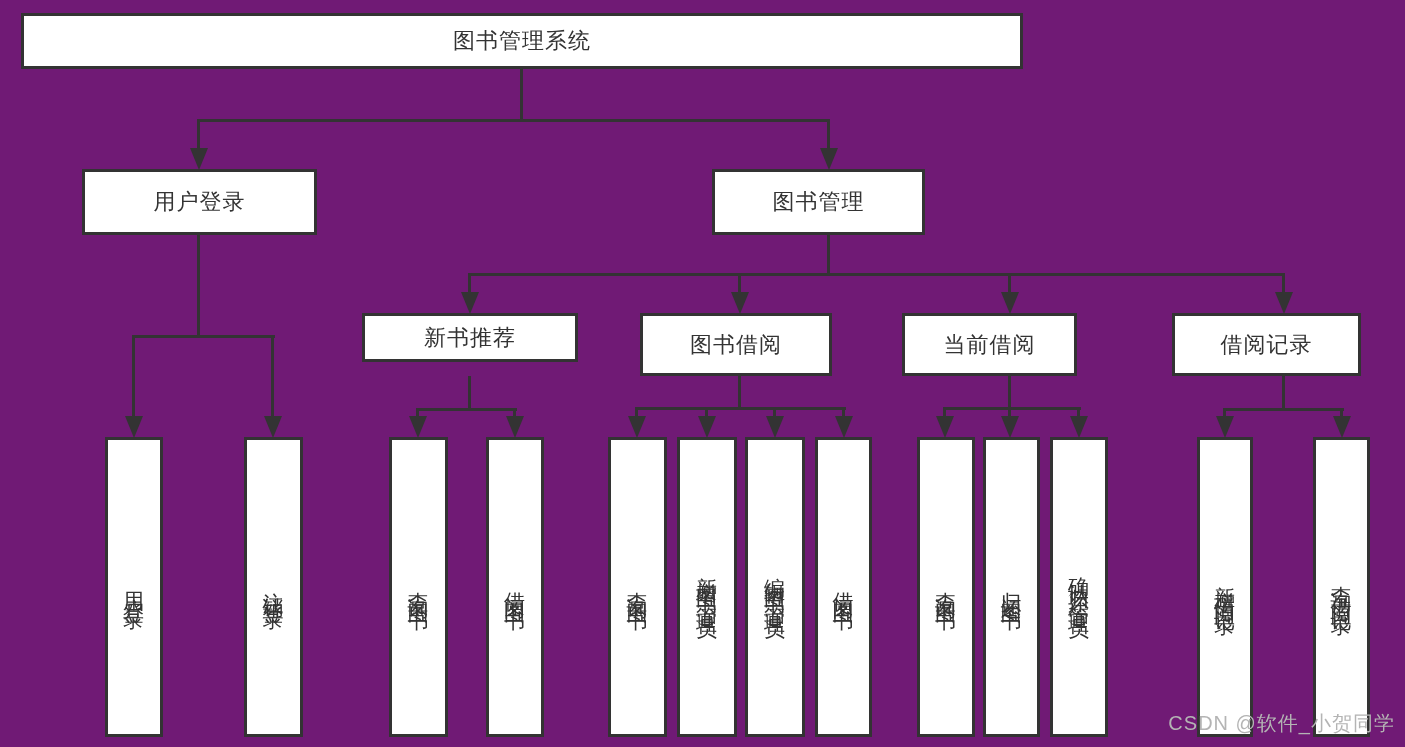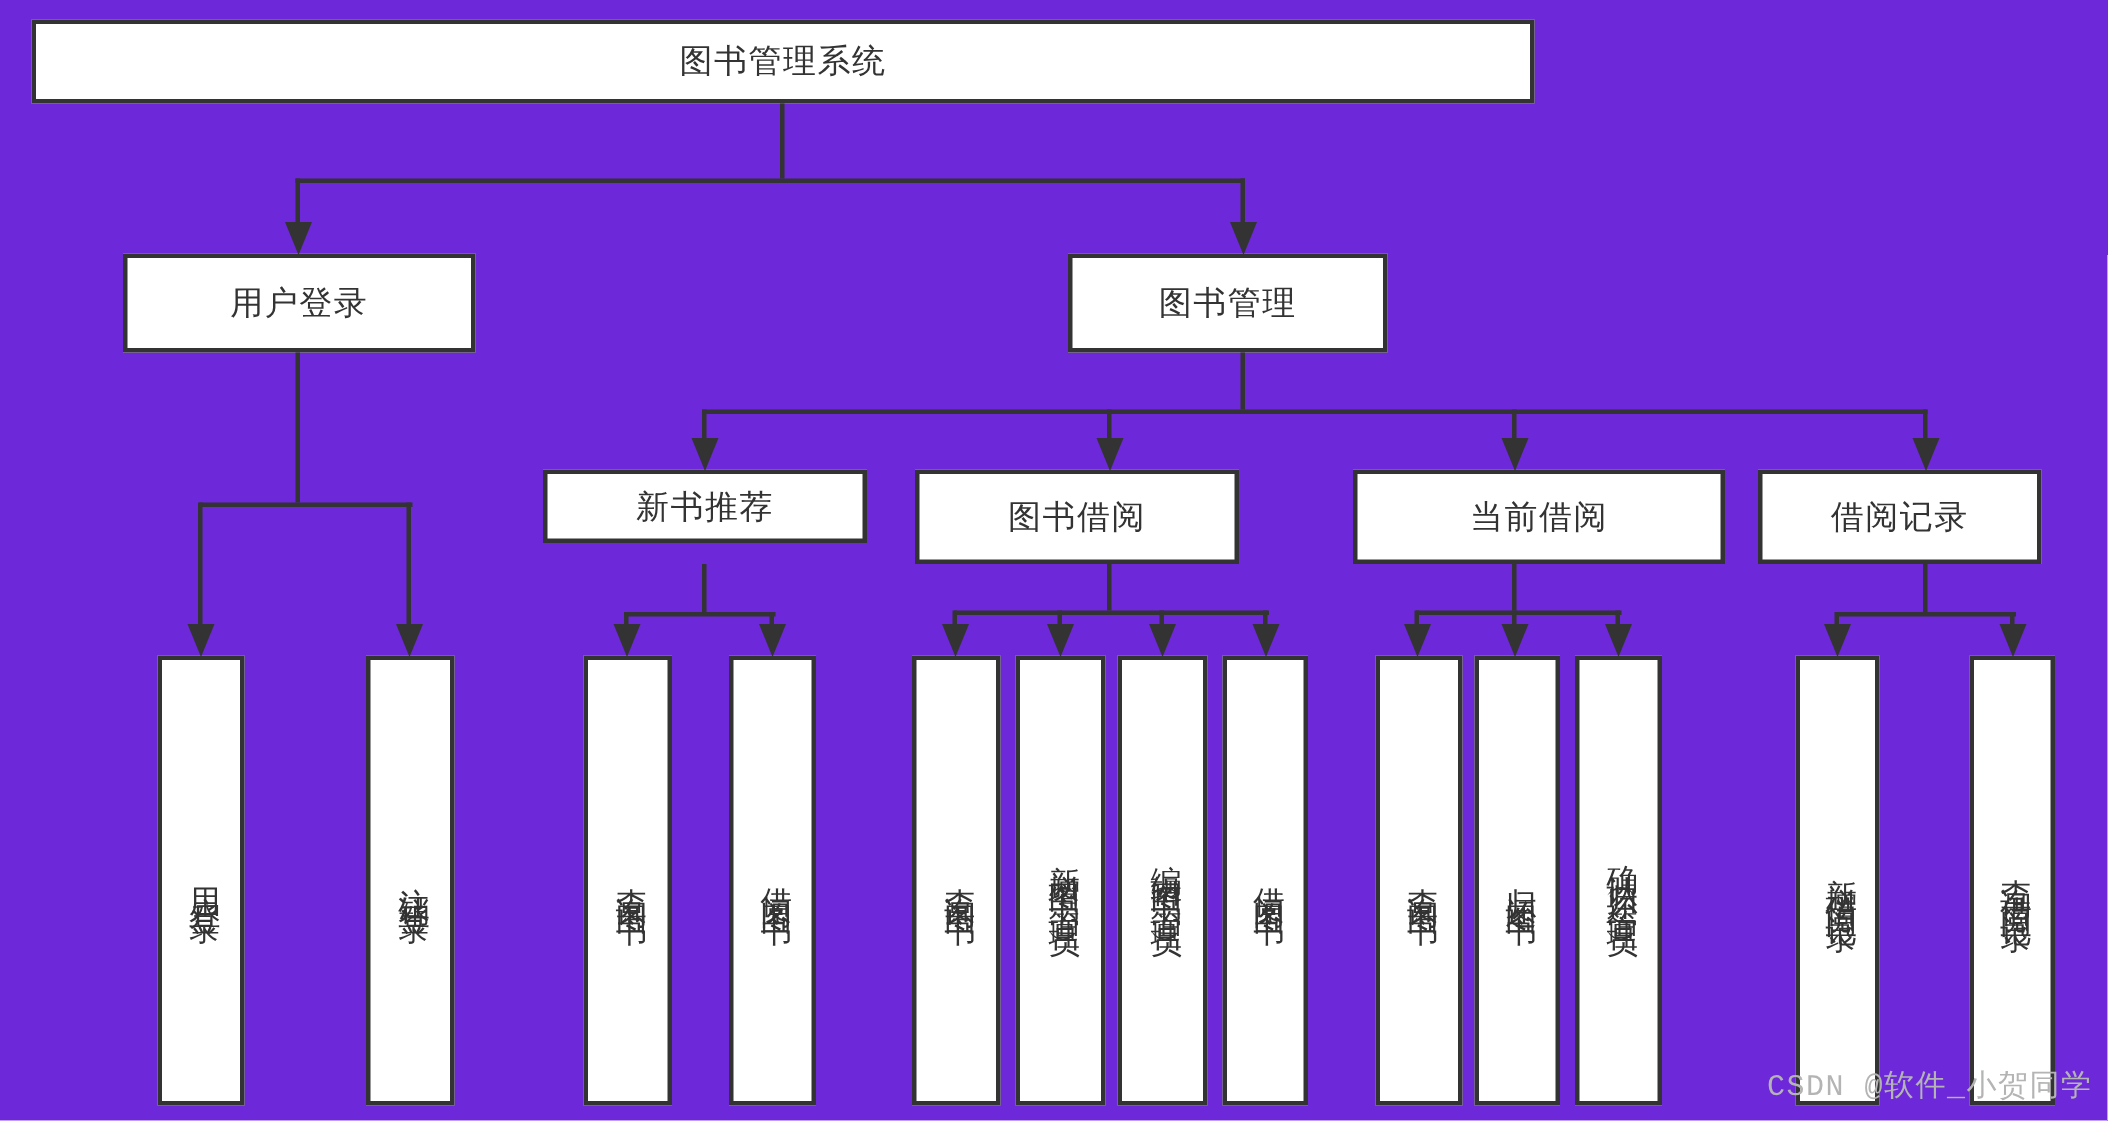--- a/index.html
+++ b/index.html
@@ -1,18 +1,18 @@
 <!DOCTYPE html>
 <html><head>
 <meta charset="utf-8">
 <style>
   html,body{margin:0;padding:0;background:#ffffff;}
   #canvas{
-    position:relative;width:1405px;height:747px;background:#6d28d9;overflow:hidden;
-    font-family:Liberation Mono, monospace;color:#333333;
+    position:relative;width:1405px;height:747px;background:#701a75;overflow:hidden;
+    font-family:Liberation Sans, sans-serif;color:#333333;
   }
   .box{
     position:absolute;box-sizing:border-box;border:3px solid #333333;background:#ffffff;
     display:flex;align-items:center;justify-content:center;
   }
   .hlabel{font-size:22px;letter-spacing:1px;white-space:nowrap;}
   .vlabel{
     writing-mode:vertical-rl;text-orientation:mixed;
     font-size:21px;letter-spacing:6px;line-height:1;white-space:nowrap;
   }
@@ -40,24 +40,24 @@
   <div class="box" style="left:82px;top:169px;width:235px;height:66px">
     <span class="hlabel">用户登录</span>
   </div>
   <div class="box" style="left:712px;top:169px;width:213px;height:66px">
     <span class="hlabel">图书管理</span>
   </div>
 
   <div class="box" style="left:362px;top:313px;width:216px;height:49px">
     <span class="hlabel">新书推荐</span>
   </div>
-  <div class="box" style="left:610px;top:313px;width:216px;height:63px">
+  <div class="box" style="left:640px;top:313px;width:192px;height:63px">
     <span class="hlabel">图书借阅</span>
   </div>
-  <div class="box" style="left:902px;top:313px;width:248px;height:63px">
+  <div class="box" style="left:902px;top:313px;width:175px;height:63px">
     <span class="hlabel">当前借阅</span>
   </div>
   <div class="box" style="left:1172px;top:313px;width:189px;height:63px">
     <span class="hlabel">借阅记录</span>
   </div>
 
   <div class="box" style="left:105px;top:437px;width:58px;height:300px">
     <span class="vlabel">用户登录</span>
   </div>
   <div class="box" style="left:244px;top:437px;width:59px;height:300px">

